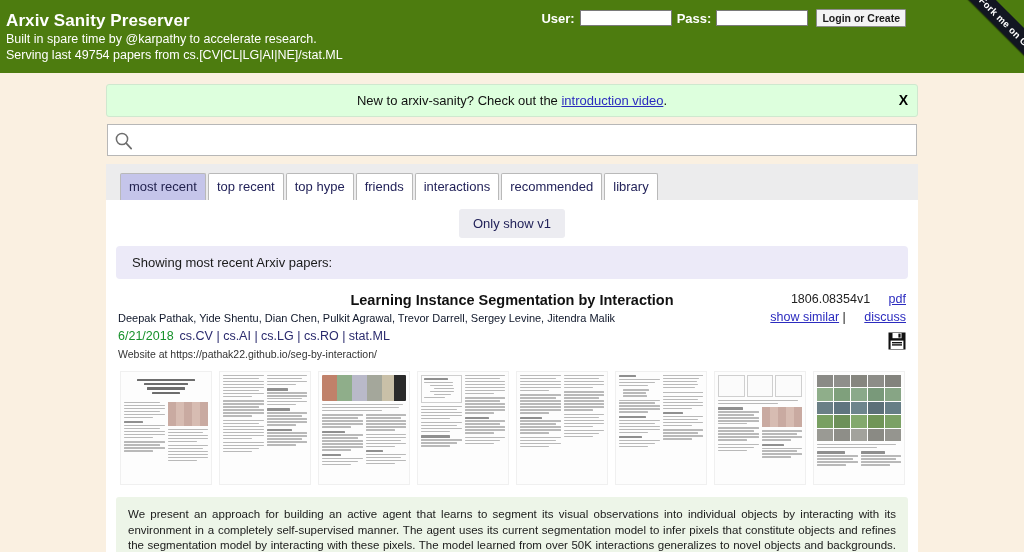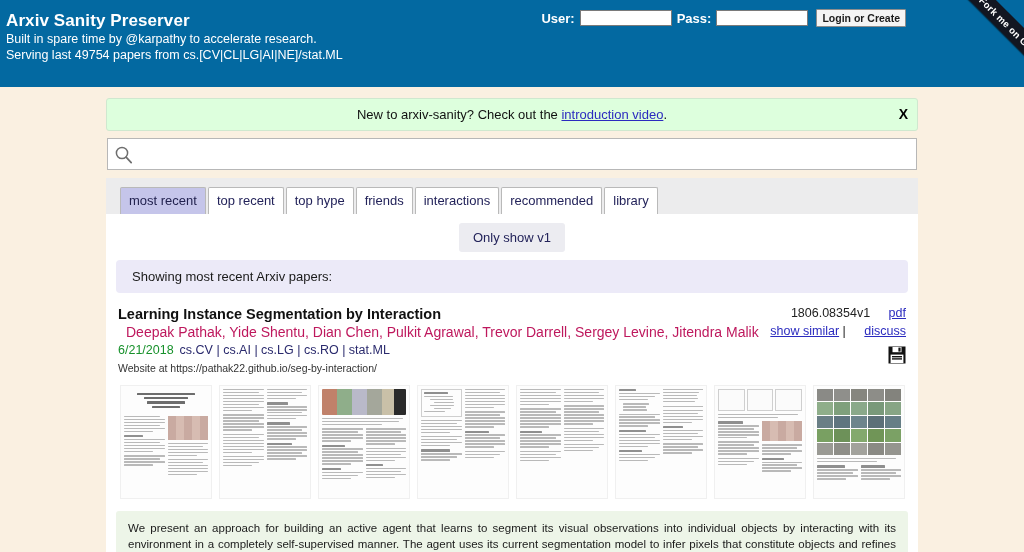--- a/index.html
+++ b/index.html
@@ -13,22 +13,22 @@
     background: #faf0e1;
     font-family: "Liberation Sans", sans-serif;
     font-size: 13px;
     color: #000;
   }
 
   
   #header {
     position: relative;
     width: 1024px;
-    height: 87px;
-    background: #0369a1;
+    height: 73px;
+    background: #4d7c0f;
     box-sizing: border-box;
     overflow: hidden;
   }
   #header-left {
     position: absolute;
     left: 6px;
     top: 11px;
     color: #ffffff;
   }
   #site-title {
@@ -237,27 +237,27 @@
   #paper {
     position: relative;
     padding: 12px 12px 0 12px;
   }
   #paper-title {
     font-size: 14.5px;
     font-weight: bold;
     color: #111;
     line-height: 18px;
     margin: 0;
+    text-align: center;
   }
   #paper-authors {
-    font-size: 14px;
-    color: #be185d;
+    font-size: 11px;
+    color: #0f172a;
     line-height: 17px;
     margin-top: 1px;
-    margin-left: 8px;
   }
   #paper-meta {
     line-height: 17px;
     margin-top: 1px;
     font-size: 12.5px;
   }
   .pdate { color: #17912b; }
   .pcats { color: #2a2a6d; margin-left: 6px; }
   #paper-website {
     font-size: 10.5px;

